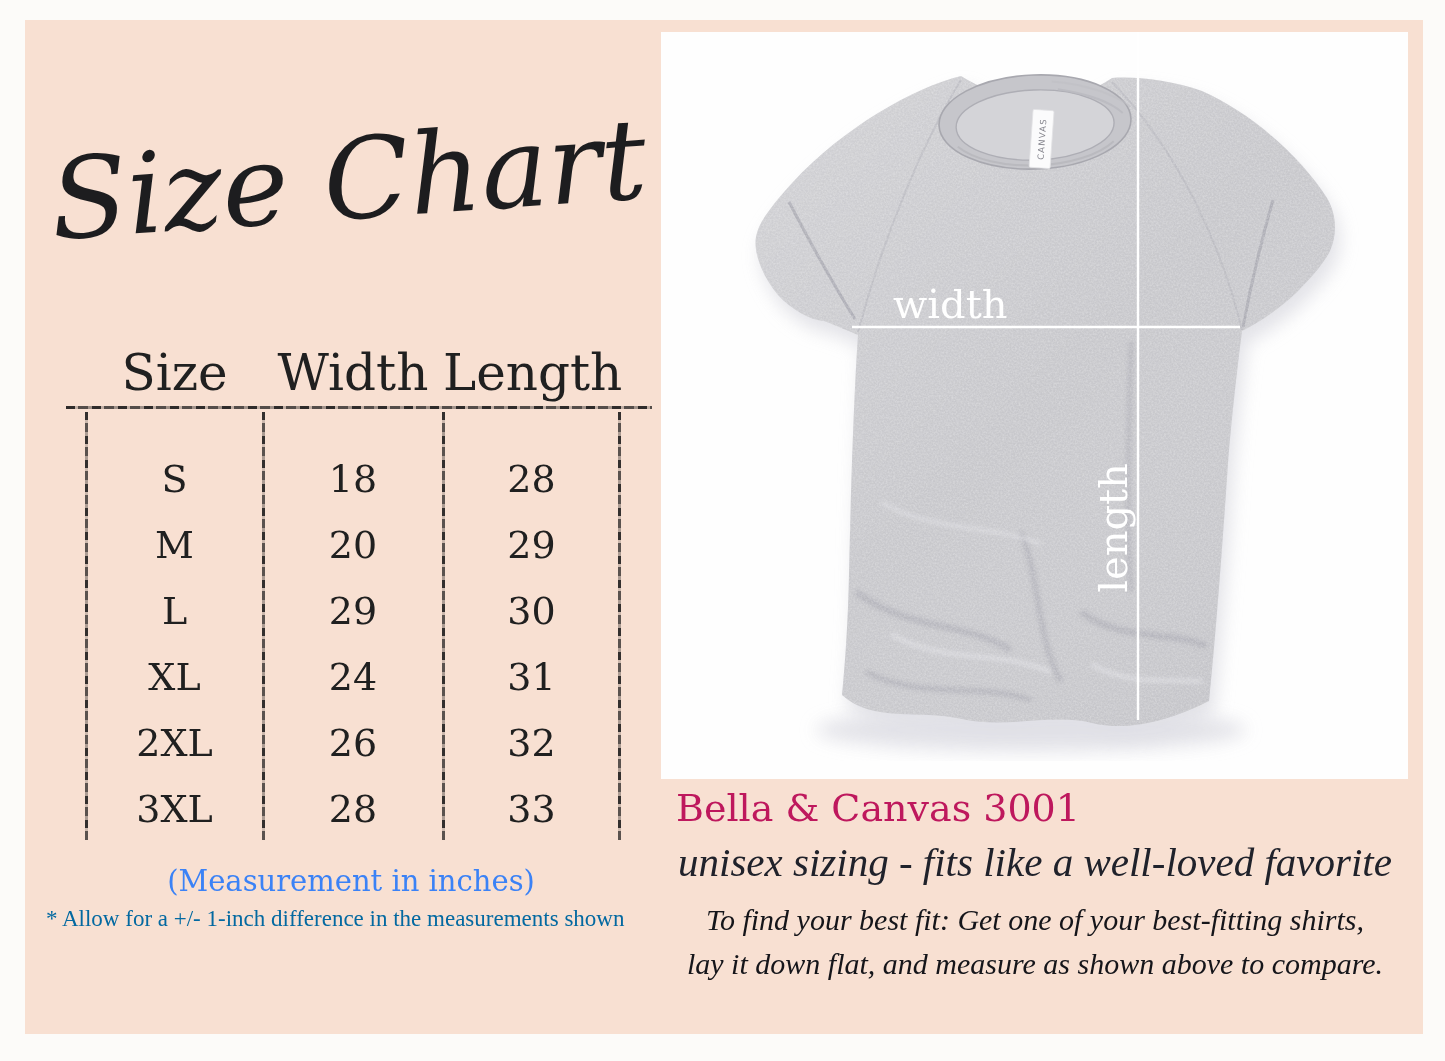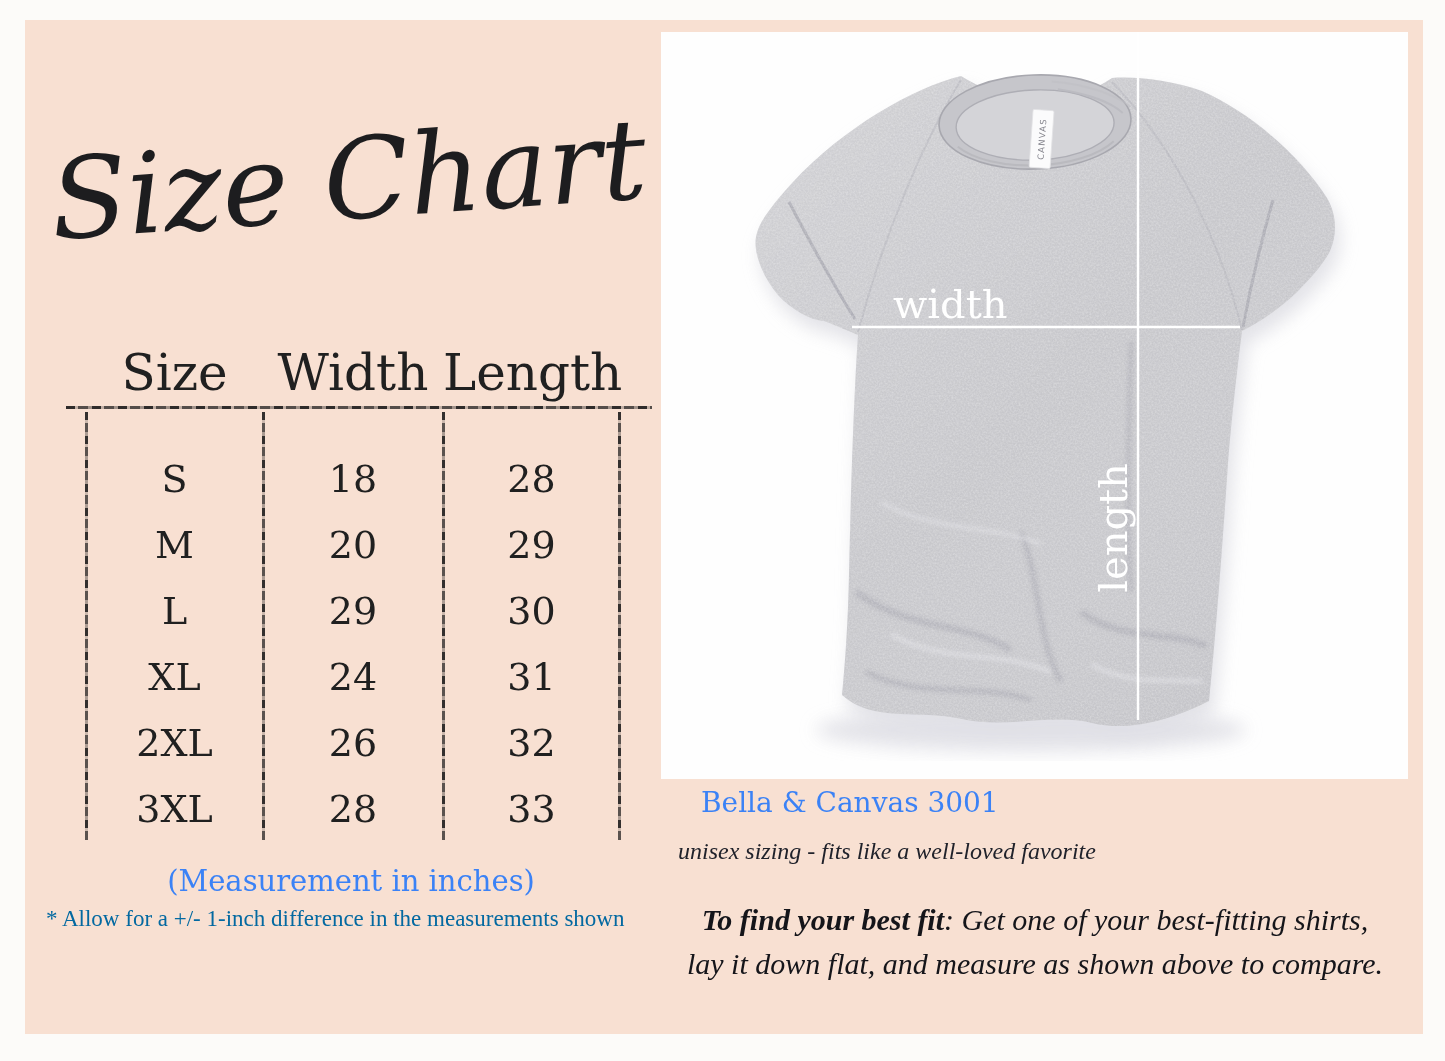--- a/index.html
+++ b/index.html
@@ -33,26 +33,26 @@
   .tolerance-note{position:absolute;left:46px;top:906px;width:620px;font-size:23px;
                   font-family:"Liberation Serif",serif;color:#0369a1;white-space:nowrap;}
 
   
   .photo{position:absolute;left:661px;top:32px;width:747px;height:747px;background:#fefefe;}
   .measure-label{position:absolute;color:#ffffff;font-family:"DejaVu Serif",serif;font-size:40px;}
   .width-label{left:232px;top:250px;line-height:44px;}
   .length-label{left:452px;top:496px;transform:translate(-50%,-50%) rotate(-90deg);}
 
   
-  .product-name{position:absolute;left:676px;top:786px;font-size:28px;color:#3b82f6;white-space:nowrap;margin-left:25px;}
-  .tagline{position:absolute;left:678px;top:838px;font-size:24px;font-family:"Liberation Serif",serif;
+  .product-name{position:absolute;left:676px;top:786px;font-size:38px;color:#be185d;white-space:nowrap;}
+  .tagline{position:absolute;left:678px;top:838px;font-size:41px;font-family:"Liberation Serif",serif;
            font-style:italic;color:#20222b;white-space:nowrap;}
   .fit-tip{position:absolute;left:640px;top:898px;width:790px;text-align:center;
            font-family:"Liberation Serif",serif;font-style:italic;font-size:30px;line-height:44px;color:#15151a;}
-  .fit-tip b{font-weight:bold;}
+  .fit-tip b{font-weight:normal;}
 </style>
 </head>
 <body>
 
 <div class="page">
   <div class="panel"></div>
 
   <div class="title">Size Chart</div>
 
   <div class="thead">

